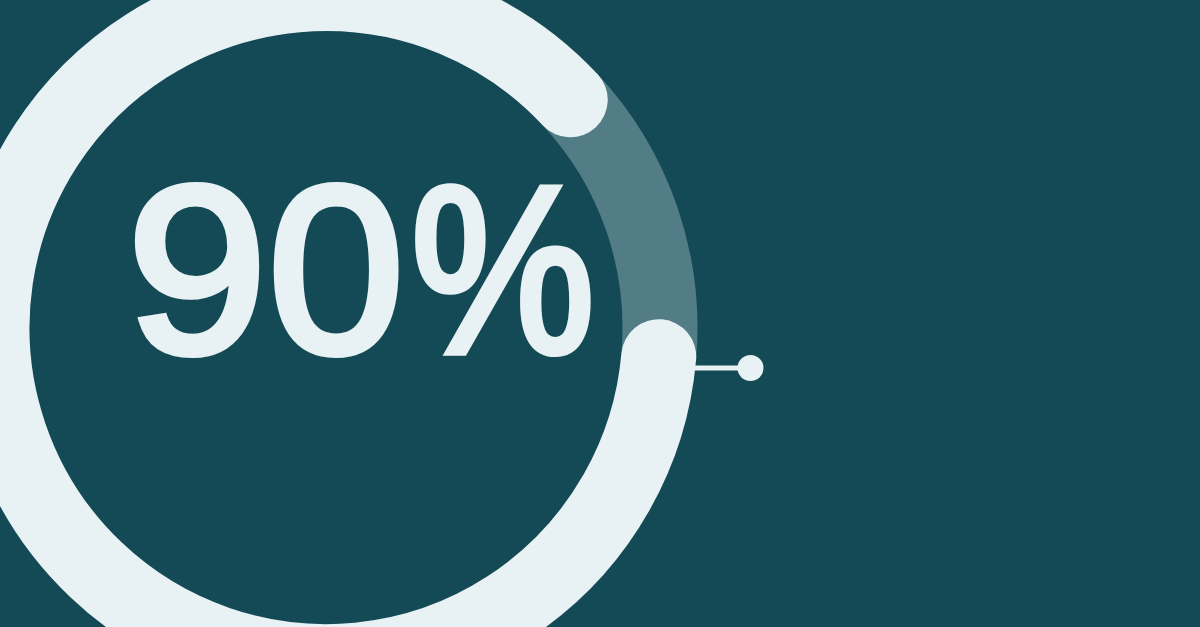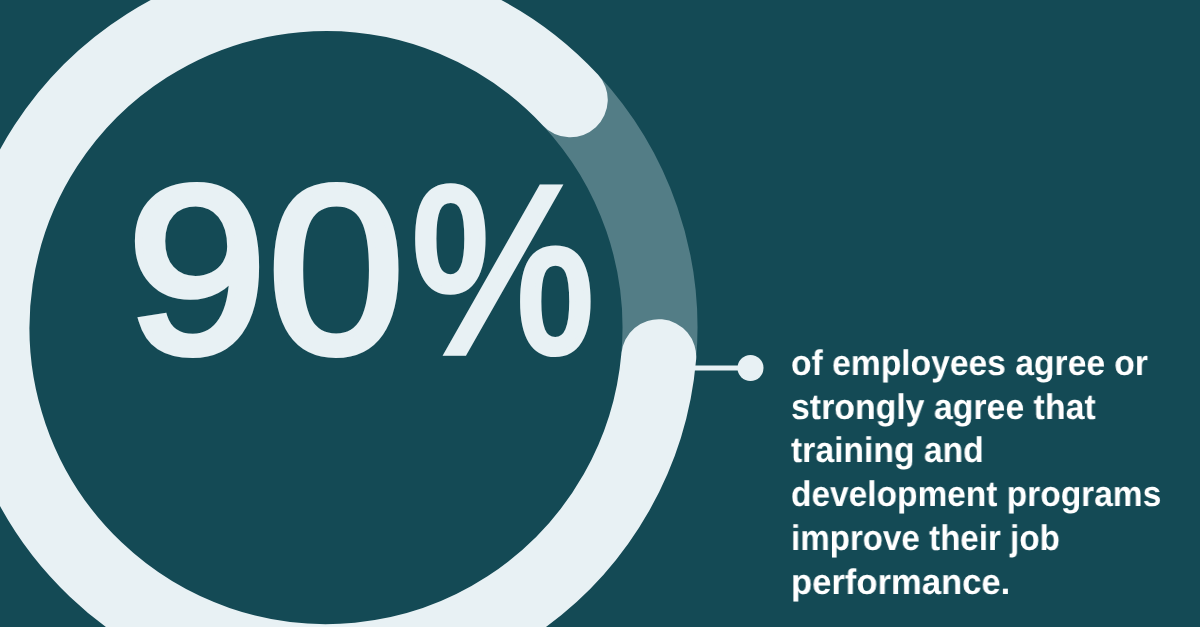--- a/index.html
+++ b/index.html
@@ -64,22 +64,14 @@
 
     <circle cx="750.5" cy="368" r="13" fill="#e8f1f4"></circle>
   </svg>
 
   <div class="stat-number">
       <span class="g" style="left: -7.9px; transform: scaleX(1.0586);">9</span>
       <span class="g" style="left: 132.5px; transform: scaleX(1.0294);">0</span>
       <span class="g" style="left: 275.5px; transform: scaleX(0.8684);">%</span>
     </div>
 
-  <div class="caption">
-      <span class="ln" style="transform: scaleX(0.9452);">of employees agree or</span>
-      <span class="ln" style="transform: scaleX(0.9511);">strongly agree that</span>
-      <span class="ln" style="transform: scaleX(0.9473);">training and</span>
-      <span class="ln" style="transform: scaleX(0.9409);">development programs</span>
-      <span class="ln" style="transform: scaleX(0.9311);">improve their job</span>
-      <span class="ln" style="transform: scaleX(0.9726);">performance.</span>
-    </div>
 
 </div>
 
 </body></html>

